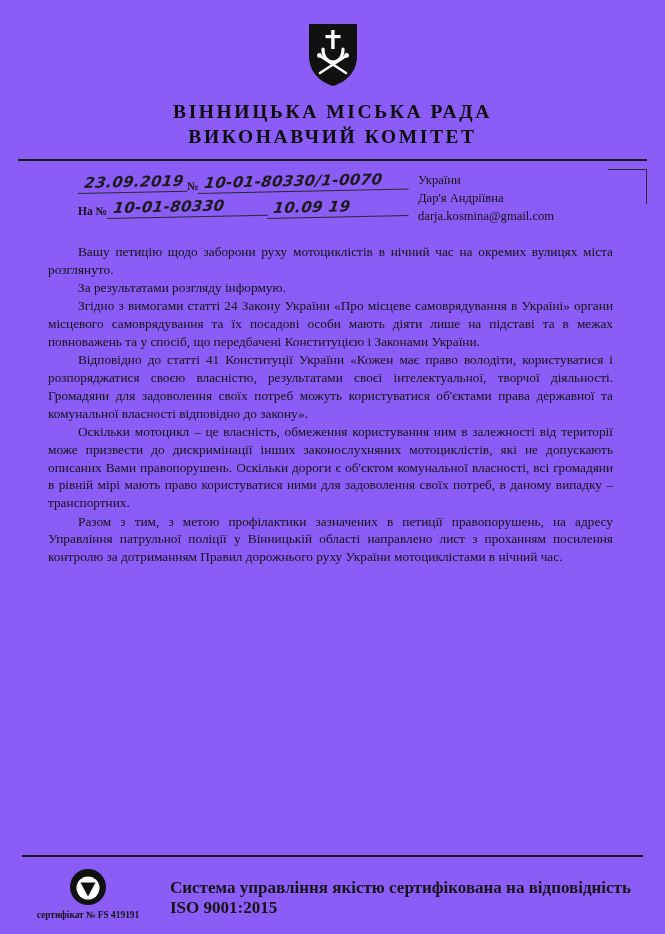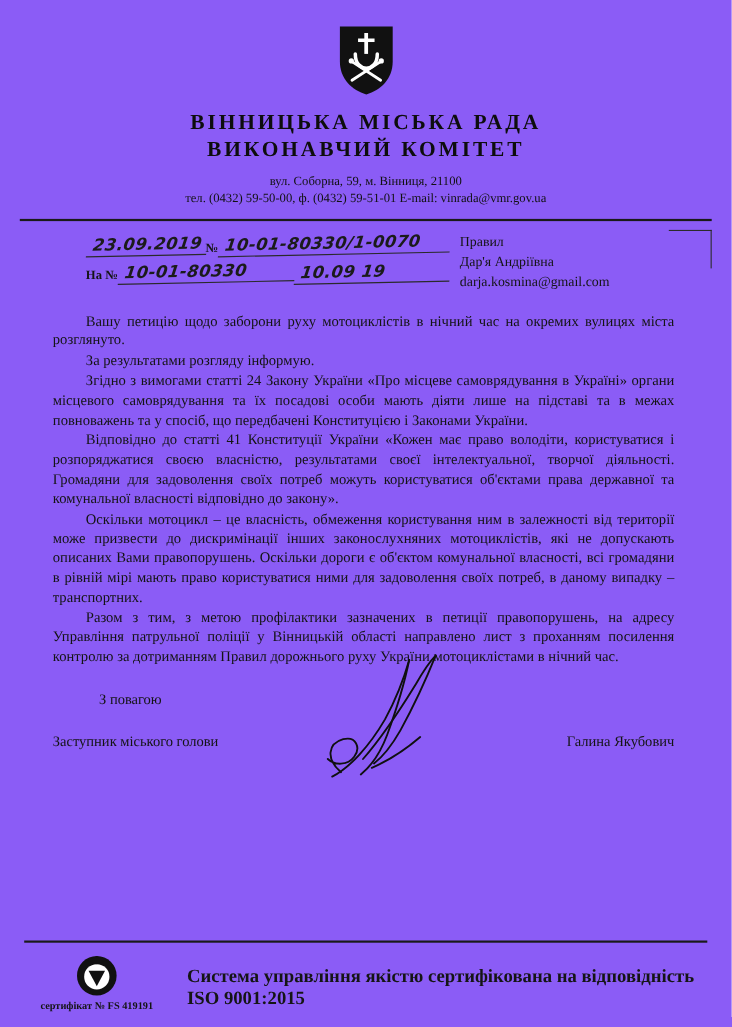--- a/index.html
+++ b/index.html
@@ -198,78 +198,57 @@
       <path d="M17 27 C17 36 22 40 27 40 C32 40 37 36 37 27" stroke="#ffffff" stroke-width="3.2" fill="none" stroke-linecap="round"></path>
       <path d="M14 34 L40 51" stroke="#ffffff" stroke-width="2.6" fill="none" stroke-linecap="round"></path>
       <path d="M40 34 L14 51" stroke="#ffffff" stroke-width="2.6" fill="none" stroke-linecap="round"></path>
       <circle cx="13.4" cy="33.4" r="2.4" fill="#ffffff"></circle>
       <circle cx="40.6" cy="33.4" r="2.4" fill="#ffffff"></circle>
     </svg>
     <div class="org-title">
       <div>ВІННИЦЬКА МІСЬКА РАДА</div>
       <div>ВИКОНАВЧИЙ КОМІТЕТ</div>
     </div>
-    <div class="contact">
-      <div>вул. Соборна, 59, м. Вінниця, 21100</div>
-      <div>тел. (0432) 59-50-00, ф. (0432) 59-51-01  E-mail: vinrada@vmr.gov.ua</div>
-    </div>
   </div>
 
   <div class="head-rule"></div>
 
   <div class="refband">
     <div class="ref-left">
       <div class="ref-row">
         <span class="hand h1">23.09.2019</span>
         <span class="ref-label">№</span>
         <span class="hand h2">10-01-80330/1-0070</span>
       </div>
       <div class="ref-row">
         <span class="ref-label">На №</span>
         <span class="hand h3">10-01-80330</span>
         <span class="hand h4">10.09 19</span>
       </div>
     </div>
 
     <div class="recipient">
-      <div>Правил</div>
+      <div>України</div>
       <div>Дар'я Андріївна</div>
       <div>darja.kosmina@gmail.com</div>
     </div>
 
     <div class="corner-bracket"></div>
   </div>
 
 
   <div class="body">
     <p>Вашу петицію щодо  заборони руху мотоциклістів в нічний час на окремих вулицях міста розглянуто.</p>
     <p>За результатами розгляду інформую.</p>
     <p>Згідно з вимогами  статті  24 Закону України «Про місцеве самоврядування в Україні» органи місцевого самоврядування та їх посадові особи мають діяти лише на підставі та в межах повноважень та у спосіб, що передбачені Конституцією і Законами України.</p>
     <p>Відповідно до статті 41 Конституції України  «Кожен має право володіти, користуватися і розпоряджатися своєю власністю, результатами своєї інтелектуальної, творчої діяльності. Громадяни для задоволення своїх потреб можуть користуватися об'єктами права державної та комунальної власності відповідно до закону».</p>
     <p>Оскільки мотоцикл – це власність, обмеження користування ним в залежності від території може призвести до дискримінації інших законослухняних мотоциклістів, які не допускають описаних Вами правопорушень. Оскільки дороги є об'єктом комунальної власності, всі громадяни в рівній мірі мають право користуватися ними для задоволення  своїх потреб, в даному випадку – транспортних.</p>
     <p>Разом з тим, з метою  профілактики зазначених в петиції правопорушень, на адресу Управління патрульної поліції  у Вінницькій області направлено лист з проханням посилення контролю за дотриманням Правил дорожнього руху України мотоциклістами в нічний час.</p>
   </div>
 
-  <div class="signature-block">
-    <div class="regards">З повагою</div>
-    <div class="sig-row">
-      <span>Заступник міського голови</span>
-      <span>Галина Якубович</span>
-    </div>
-    <svg class="sig-scribble" viewBox="0 0 150 120">
-      <g fill="none" stroke="#101010" stroke-width="1.7" stroke-linecap="round" stroke-linejoin="round">
-        <path d="M42 108 C28 96 30 82 44 78 C56 75 60 86 54 94 C48 102 36 102 30 96"></path>
-        <path d="M34 112 C50 104 68 84 82 60 C94 38 100 20 104 6"></path>
-        <path d="M104 6 C100 26 92 52 84 74 C78 90 70 102 60 110"></path>
-        <path d="M62 96 C76 80 94 54 110 28 C118 14 124 6 128 2"></path>
-        <path d="M128 2 C120 22 108 48 96 70 C88 84 80 94 72 100"></path>
-        <path d="M70 104 C84 98 100 88 114 76"></path>
-      </g>
-    </svg>
-  </div>
 
   <div class="footer">
     <div class="footer-rule"></div>
     <div class="footer-inner">
       <div class="bsi-wrap">
         <svg class="bsi-logo" viewBox="0 0 40 40">
           <circle cx="20" cy="20" r="18" fill="#111111"></circle>
           <circle cx="20" cy="21" r="11.5" fill="#ffffff"></circle>
           <path d="M20 29.5 L12.5 15.5 H27.5 Z" fill="#111111"></path>
           <path d="M11 6 L20 2.4 L29 6 L20 9.6 Z" fill="#111111"></path>

